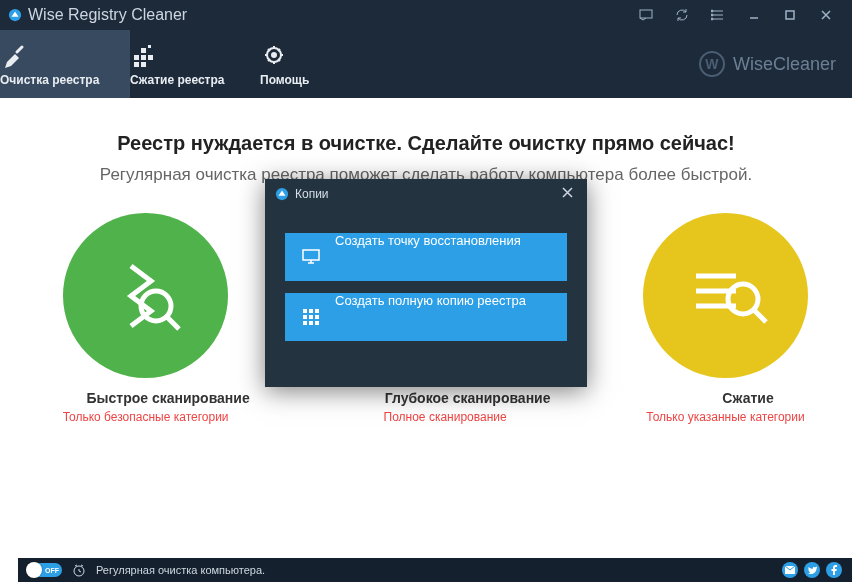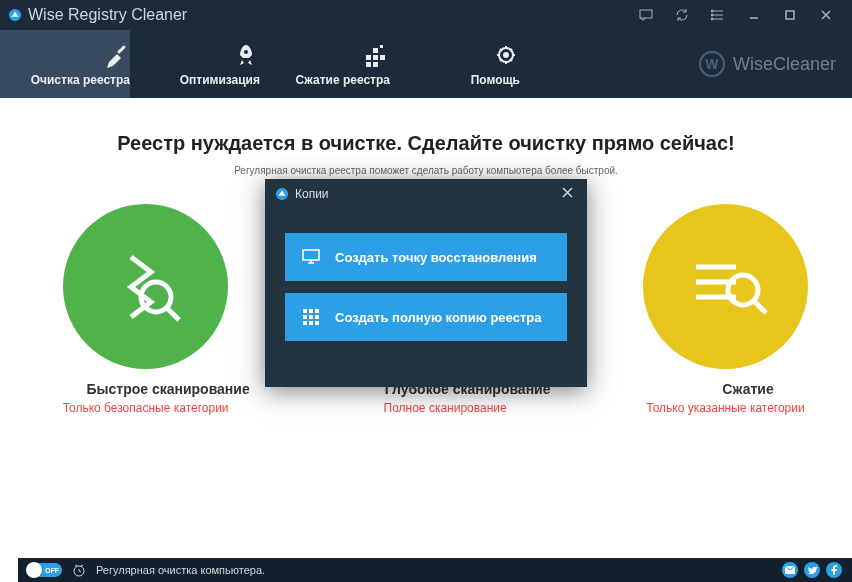--- a/index.html
+++ b/index.html
@@ -27,21 +27,21 @@
   height: 68px;
   background: #1d2a3a;
   display: flex;
   align-items: stretch;
   padding: 0 0 0 0;
 }
 .tool-tab {
   width: 130px;
   display: flex;
   flex-direction: column;
-  align-items: flex-end;
+  align-items: flex-start;
   justify-content: center;
   color: #e9edf2;
   font-size: 12px;
   font-weight: 600;
   cursor: pointer;
   gap: 4px;
 }
 .tool-tab.active { background: #384a60; }
 .tool-tab .ticon { width: 28px; height: 28px; display:flex; align-items:center; justify-content:center; }
 .toolbar .brand {
@@ -49,21 +49,21 @@
   color: #6c7f94; padding-right: 16px; font-size: 18px; font-weight: 400;
 }
 .brand-circle { width: 26px; height: 26px; border: 2px solid #4a5e74; border-radius: 50%; display:flex; align-items:center; justify-content:center; color:#4a5e74; font-weight:700; font-size:14px;}
 .content {
   position: relative;
   height: 400px;
   background: #fff;
   text-align: center;
 }
 .headline { font-size: 20px; font-weight: 700; color: #222; padding-top: 34px; }
-.subline { font-size: 10px; color: #666; margin-top: 10px; text-align: center; }
+.subline { font-size: 17px; color: #666; margin-top: 10px; text-align: center; }
 .circles {
   display: flex;
   justify-content: center;
   gap: 90px;
   margin-top: 28px;
 }
 .circle-item { display:flex; flex-direction:column; align-items:center; }
 .big-circle {
   width: 165px; height: 165px; border-radius: 50%;
   display: flex; align-items: center; justify-content: center;
@@ -107,25 +107,24 @@
   color:#d6dee7; font-size:12px; gap:6px;
 }
 .dlg-title .spacer{flex:1;}
 .dlg-close { cursor:pointer; padding:4px;}
 .dlg-btn {
   margin: 24px 20px 0 20px;
   height: 48px;
   background: #2d9fe6;
   color:#fff;
   display:flex;
-  align-items:center;
   gap:14px;
   padding:0 16px;
   font-size:13px;
-  font-weight:700;
+  font-weight:400;
   cursor:pointer;
 }
 .dlg-btn + .dlg-btn { margin-top:12px; }
 .dlg-btn .di { width:20px; display:flex; align-items:center; justify-content:center;}
 </style>
 </head>
 <body>
 
 <div class="titlebar">
   <svg class="app-icon" viewBox="0 0 16 16">
@@ -173,30 +172,20 @@
 
 <div class="toolbar">
   <div class="tool-tab active">
     <div class="ticon">
         <svg width="26" height="26" viewBox="0 0 26 26">
           <path d="M6 20l8-8 4 4-8 8-6 2z" fill="#e9edf2"></path>
           <path d="M16 10l5-5" stroke="#e9edf2" stroke-width="3" stroke-linecap="round"></path>
         </svg>
       </div>
     <span>Очистка реестра</span>
-  </div>
-  <div class="tool-tab">
-    <div class="ticon">
-        <svg width="24" height="24" viewBox="0 0 24 24" fill="#e9edf2">
-          <path d="M12 2c3 0 6 5 6 10l-3 3h-6l-3-3c0-5 3-10 6-10z"></path>
-          <circle cx="12" cy="9" r="2" fill="#1d2a3a"></circle>
-          <path d="M8 17l-2 5 4-2zM16 17l2 5-4-2z"></path>
-        </svg>
-      </div>
-    <span>Оптимизация</span>
   </div>
   <div class="tool-tab">
     <div class="ticon">
         <svg width="24" height="24" viewBox="0 0 24 24" fill="#e9edf2">
           <rect x="2" y="12" width="5" height="5"></rect>
           <rect x="9" y="12" width="5" height="5"></rect>
           <rect x="16" y="12" width="5" height="5"></rect>
           <rect x="2" y="19" width="5" height="5"></rect>
           <rect x="9" y="19" width="5" height="5"></rect>
           <rect x="9" y="5" width="5" height="5"></rect>

